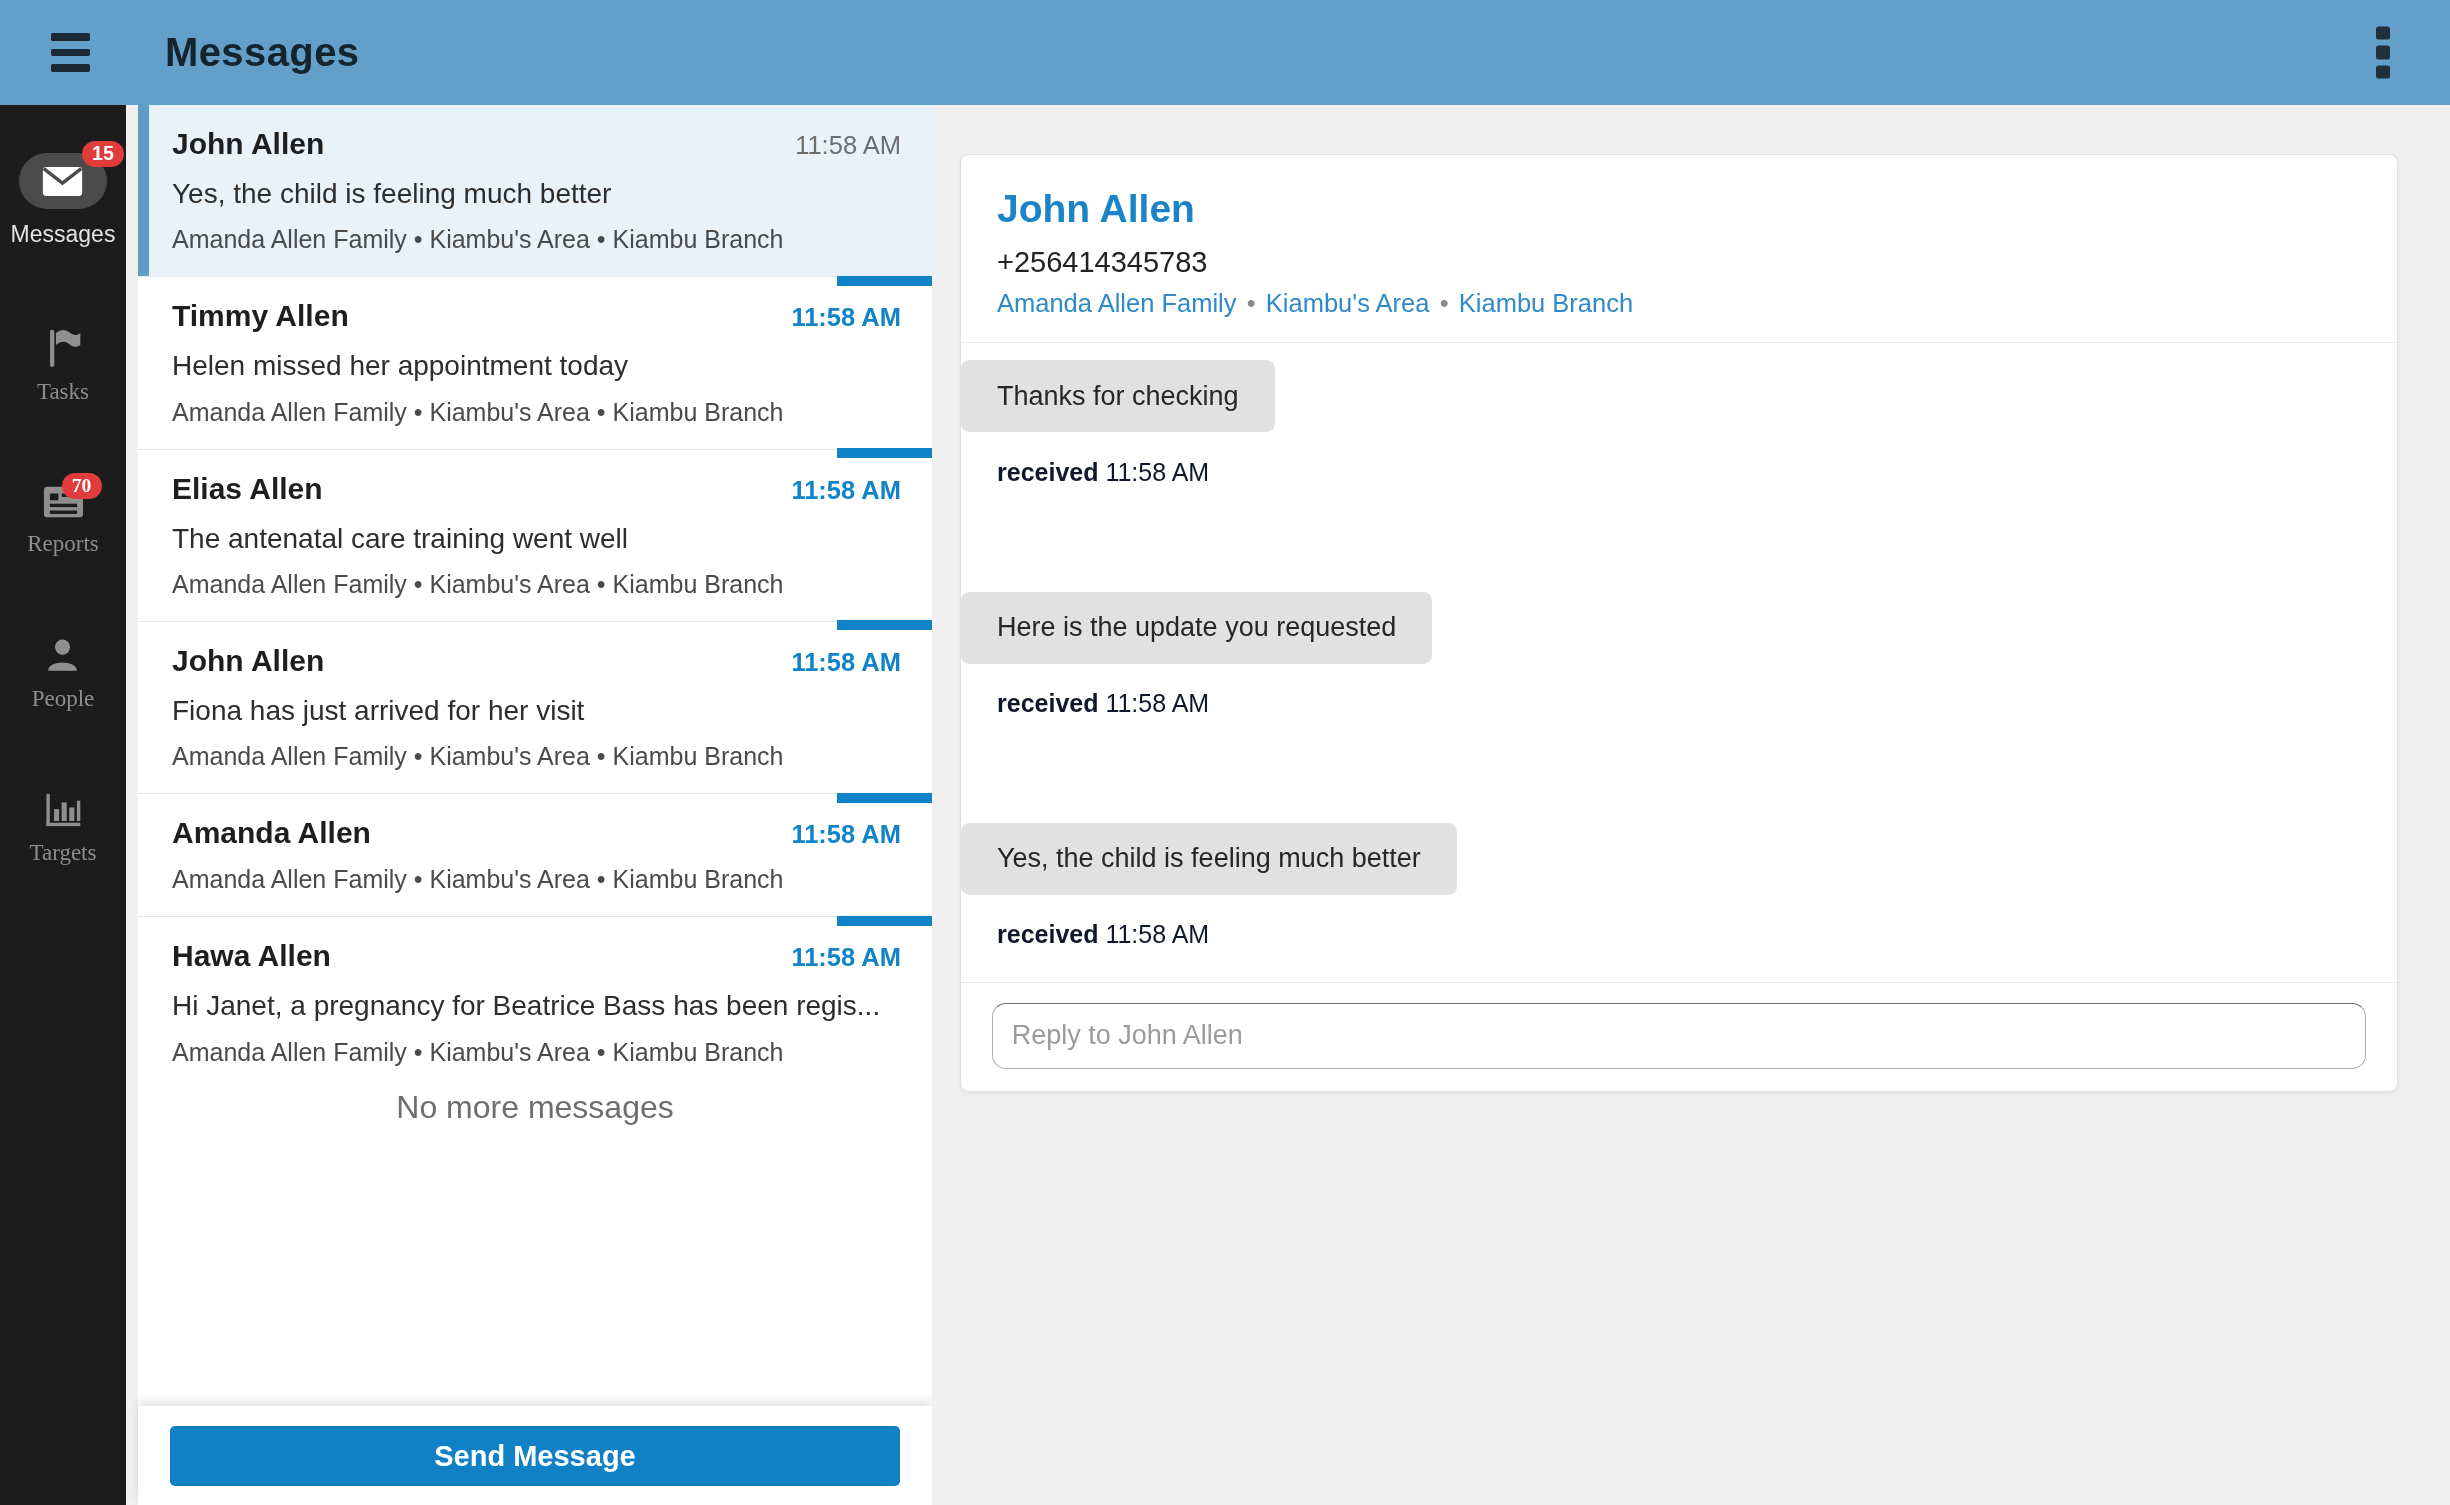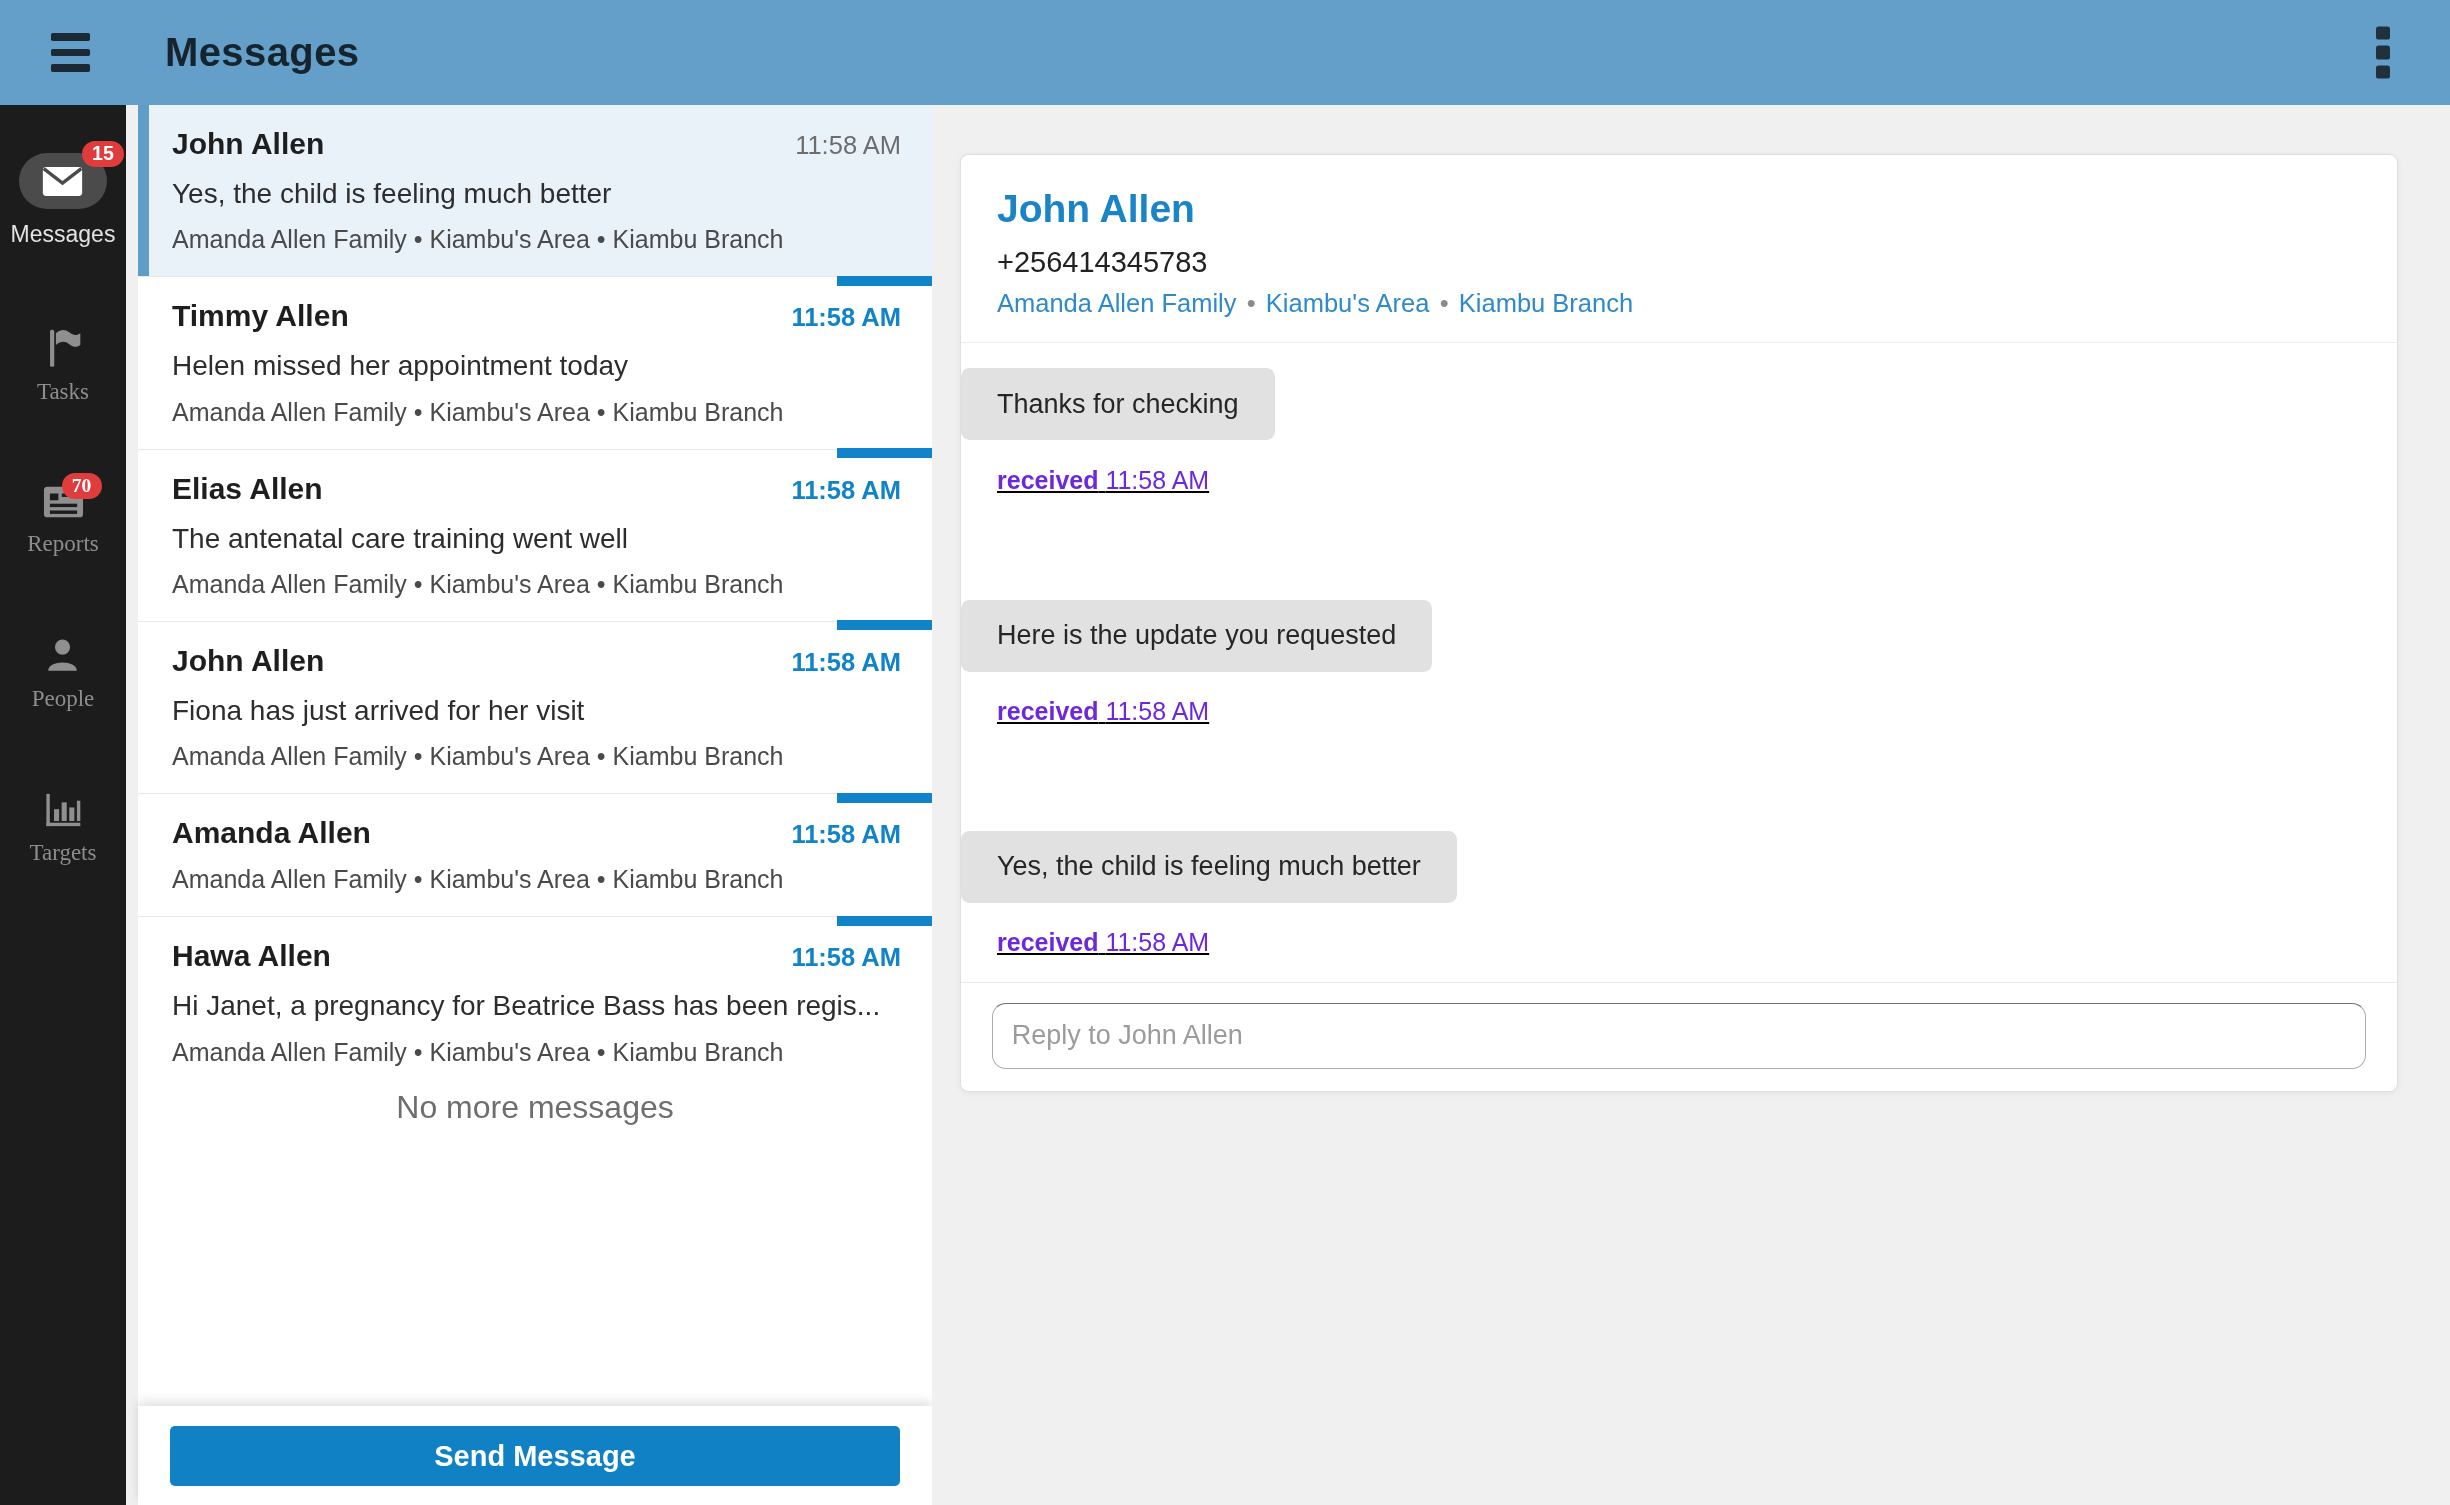--- a/index.html
+++ b/index.html
@@ -57,25 +57,25 @@
   .right-pane { position:absolute; left:932px; top:105px; right:0; bottom:0; background:#f0f0f0; }
   .card { position:absolute; left:28px; top:49px; width:1438px; height:938px; background:#fff;
     border:1.7px solid #dfdfdf; border-radius:8.5px; box-shadow:0 1.7px 6.8px rgba(0,0,0,0.05);
     display:flex; flex-direction:column; }
   .card-header { padding:32px 34px 24px 36px; border-bottom:1.7px solid #ececec; }
   .thread-title { font-size:39px; font-weight:bold; color:#1b84c6; cursor:pointer; }
   .thread-phone { margin-top:15.3px; font-size:29px; color:#222; }
   .thread-lineage { margin-top:10.2px; font-size:25.5px; color:#2f8ac8; }
   .thread-lineage .lin-link { cursor:pointer; }
   .thread-lineage .sep { color:#8a8a8a; padding:0 10.2px; }
-  .messages { flex:1; padding-top:25px; overflow:hidden;text-decoration:underline; }
+  .messages { flex:1; padding-top:17px; overflow:hidden; }
   .msg-block { margin-bottom:105px; }
   .bubble { display:inline-block; background:#e1e1e1; border-radius:8.5px; padding:20.4px 36px;
     font-size:27px; color:#262626; max-width:72%; }
-  .msg-meta { margin:25.5px 0 0 36px; font-size:25px; color:#6d28d9; }
+  .msg-meta { margin:25.5px 0 0 36px; font-size:25px; color:#0f172a; }
   .msg-meta .status { font-weight:bold; }
   .reply-area { border-top:1.7px solid #e8e8e8; padding:20.4px 31px 18.7px 31px; }
   .reply-input { width:100%; height:66px; border:1.7px solid #adadad; border-top-color:#6f6f6f;
     border-radius:14px; font-size:27px; padding:15.3px 18.7px; color:#333; resize:none;
     font-family:inherit; background:#fff; }
   .reply-input::placeholder { color:#9b9b9b; }
   svg { display:block; }
 </style>
 </head>
 <body>

